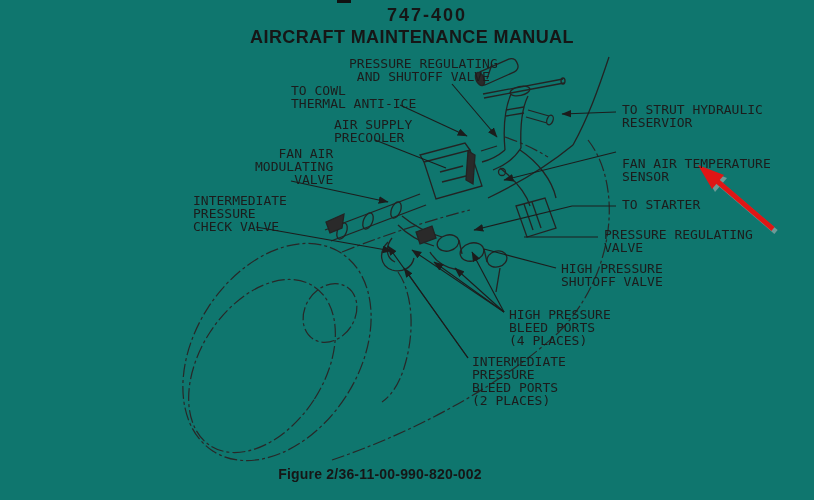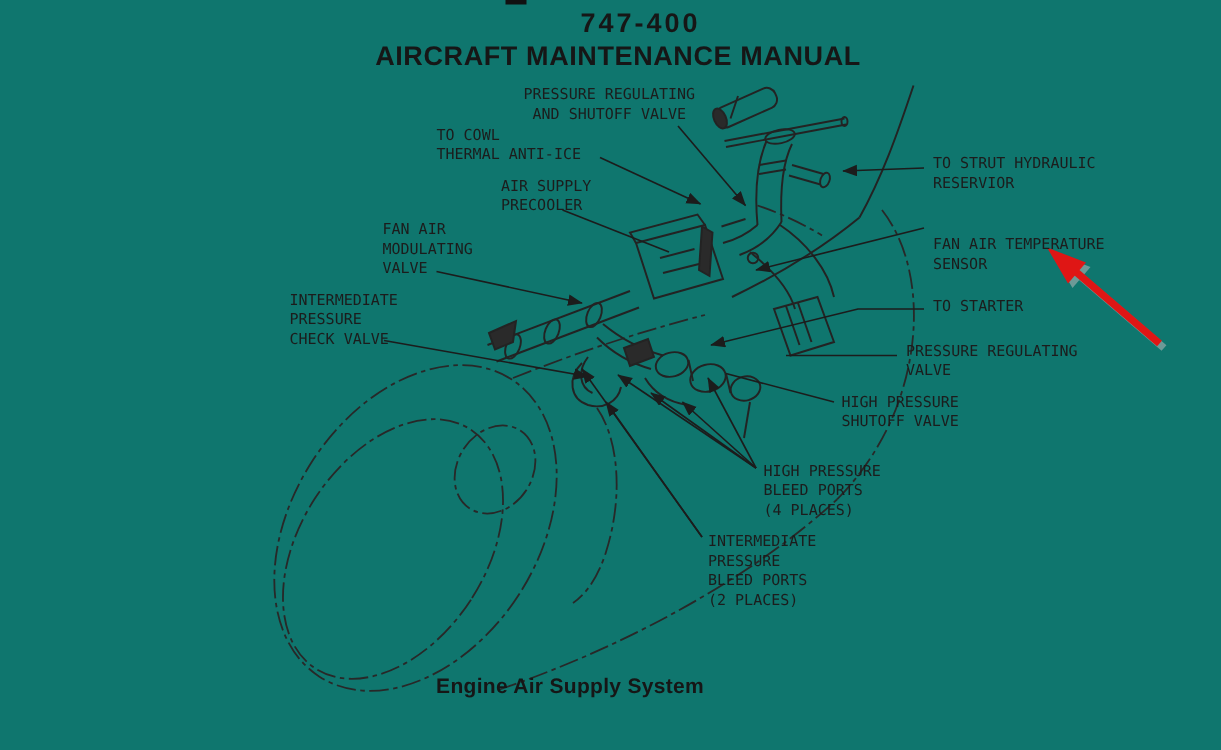--- a/index.html
+++ b/index.html
@@ -18,21 +18,21 @@
   #hdr-manual { left:412px; top:27px; letter-spacing:0.4px; }
   .caption-line {
     position:absolute; transform:translateX(-50%);
     font-family:"Liberation Sans","DejaVu Sans",sans-serif;
     font-weight:bold; font-size:14px; line-height:16px; color:#161616;
     white-space:nowrap; letter-spacing:0.2px;
   }
   #cap-title { left:380px; top:449px; }
   #cap-number { left:380px; top:466px; }
   .callout {
-    position:absolute; font-size:10px; line-height:13px; letter-spacing:0;
+    position:absolute; font-size:13px; line-height:13px; letter-spacing:0;
     white-space:pre; color:#1c1c1c;
   }
   #art { position:absolute; left:0; top:0; }
   .edge-artifact { position:absolute; left:337px; top:0; width:14px; height:3px; background:#111; }
 </style>
 </head>
 <body>
 
 <div class="page">
 
@@ -173,21 +173,21 @@
     </g>
   </svg>
 
   <div id="callouts">
       <div class="callout" style="left: 349px; top: 57px;">PRESSURE REGULATING
  AND SHUTOFF VALVE</div>
       <div class="callout" style="left: 291px; top: 84px;">TO COWL
 THERMAL ANTI-ICE</div>
       <div class="callout" style="left: 310px; top: 118px; margin-left: 24px;">AIR SUPPLY
 PRECOOLER</div>
-      <div class="callout" style="left: 255px; top: 147px;">FAN AIR
+      <div class="callout" style="left: 255px; top: 147px; text-align: right;">FAN AIR
 MODULATING
 VALVE</div>
       <div class="callout" style="left: 193px; top: 194px;">INTERMEDIATE
 PRESSURE
 CHECK VALVE</div>
       <div class="callout" style="left: 622px; top: 103px;">TO STRUT HYDRAULIC
 RESERVIOR</div>
       <div class="callout" style="left: 622px; top: 157px;">FAN AIR TEMPERATURE
 SENSOR</div>
       <div class="callout" style="left: 622px; top: 198px;">TO STARTER</div>
@@ -197,14 +197,14 @@
 SHUTOFF VALVE</div>
       <div class="callout" style="left: 509px; top: 308px;">HIGH PRESSURE
 BLEED PORTS
 (4 PLACES)</div>
       <div class="callout" style="left: 472px; top: 355px;">INTERMEDIATE
 PRESSURE
 BLEED PORTS
 (2 PLACES)</div>
     </div>
 
-  <div class="caption-line" id="cap-title">Engine Air Supply System</div>
+  <div class="caption-line" id="cap-number">Figure 2/36-11-00-990-820-002</div>
 </div>
 
 </body></html>

